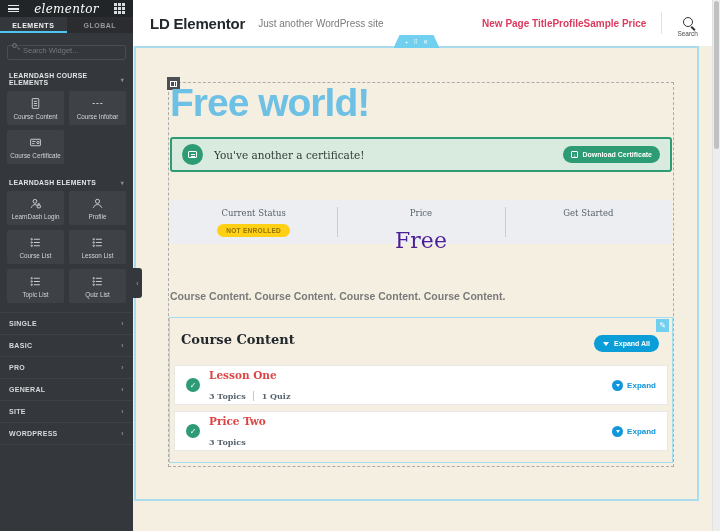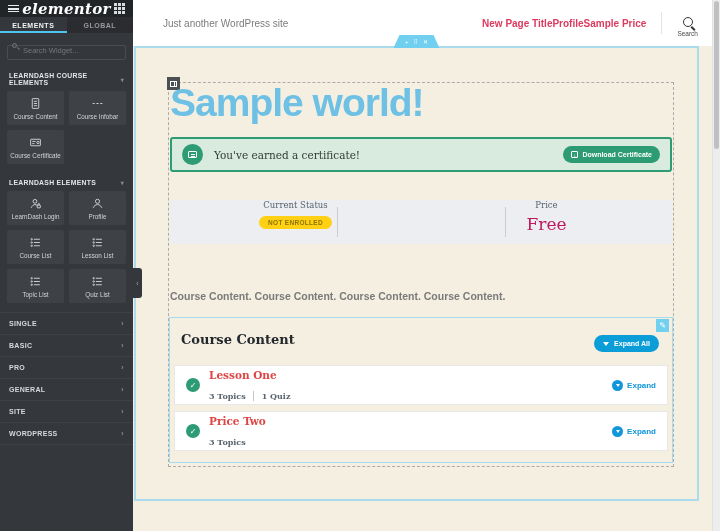--- a/index.html
+++ b/index.html
@@ -4,21 +4,21 @@
 <style>
   * { margin:0; padding:0; box-sizing:border-box; }
   body { width:720px; height:531px; overflow:hidden; font-family:"Liberation Sans",sans-serif; background:#fff; }
   .app { position:relative; width:720px; height:531px; overflow:hidden; }
 
   
   .panel { position:absolute; left:0; top:0; width:133px; height:531px; background:#34373C; z-index:5; }
   .panel-top { height:17px; background:#222528; display:flex; align-items:center; justify-content:space-between; padding:0 8px; }
   .burger { width:11px; height:7px; border-top:1.5px solid #E8E9EA; border-bottom:1.5px solid #E8E9EA; position:relative; }
   .burger:after { content:''; position:absolute; left:0; right:0; top:2px; height:1.5px; background:#E8E9EA; }
-  .logo { color:#fff; font-family:"DejaVu Serif",serif; font-style:italic; font-weight:bold; font-size:15px; letter-spacing:.3px; }
+  .logo { color:#fff; font-family:"DejaVu Serif",serif; font-style:italic; font-weight:normal; font-size:12px; letter-spacing:.3px; }
   .apps-icon { width:3px; height:3px; background:#DADBDC; box-shadow:4px 0 #DADBDC,8px 0 #DADBDC,0 4px #DADBDC,4px 4px #DADBDC,8px 4px #DADBDC,0 8px #DADBDC,4px 8px #DADBDC,8px 8px #DADBDC; margin-right:8px; margin-bottom:8px; }
   .panel-tabs { display:flex; height:16px; background:#2A2C30; }
   .ptab { flex:1; display:flex; align-items:center; justify-content:center; font-size:7px; font-weight:bold; letter-spacing:.5px; color:#95999D; }
   .ptab.active { background:#34373C; color:#F2F3F4; box-shadow:inset 0 -2px 0 #4EC5F1; }
   .search-wrap { margin:6px 7px 6px 7px; position:relative; }
   .search-input { width:100%; height:15px; background:#34373C; border:1px solid #4A4E53; border-radius:2px; color:#C8CACD; font-size:7.5px; padding:0 4px 4px 15px; outline:none; font-family:"Liberation Sans",sans-serif; }
   .search-input::placeholder { color:#74787D; }
   .mini-mag { position:absolute; left:5px; top:4px; width:5px; height:5px; border:1px solid #74787D; border-radius:50%; }
   .mini-mag:after { content:''; position:absolute; left:4px; top:4px; width:3px; height:1px; background:#74787D; transform:rotate(45deg); }
   .cat-head { display:flex; align-items:center; justify-content:space-between; padding:6px 9px 5px 9px; font-size:6.8px; font-weight:bold; letter-spacing:.3px; color:#E4E5E7; }
@@ -58,25 +58,25 @@
 
   .cert { position:absolute; left:37px; top:91px; width:502px; height:35px; background:#D9EADF; border:2px solid #2D9B73; border-radius:3px; display:flex; align-items:center; padding:0 10px; }
   .cert-circle { width:21px; height:21px; border-radius:50%; background:#2D9B73; display:flex; align-items:center; justify-content:center; }
   .cert-glyph { width:9px; height:7px; border:1px solid #fff; border-radius:1px; position:relative; }
   .cert-glyph:after { content:''; position:absolute; left:1.5px; top:2px; width:4px; height:1px; background:#fff; box-shadow:0 2px 0 #fff; }
   .cert-msg { margin-left:11px; font-family:"DejaVu Serif",serif; font-size:10.5px; color:#323C36; }
   .cert-btn { margin-left:auto; height:17px; border-radius:9px; background:#2D9B73; color:#fff; font-size:7px; font-weight:bold; display:flex; align-items:center; gap:4px; padding:0 8px; cursor:pointer; }
   .dl-icon { width:7px; height:7px; border:1px solid #fff; border-radius:1px; font-size:5.5px; line-height:6px; text-align:center; }
 
   .infobar { position:absolute; left:37px; top:154px; width:502px; height:44px; background:#ECEEF2; display:flex; }
-  .ib-col { flex:1; display:flex; flex-direction:column; align-items:center; font-family:"DejaVu Serif",serif; }
+  .ib-col { flex:1; display:flex; flex-direction:column; align-items:center; padding-top:8px; font-family:"DejaVu Serif",serif; }
   .ib-sep { position:absolute; top:7px; bottom:7px; width:1px; background:#C9CDD3; }
   .ib-label { font-size:8.5px; color:#59636C; }
   .badge { margin-top:6px; background:#FFD013; color:#8E7400; font-size:6.5px; font-weight:bold; letter-spacing:.3px; padding:3px 9px; border-radius:9px; font-family:"Liberation Sans",sans-serif; }
-  .price { margin-top:4px; font-size:17px; color:#be185d; }
+  .price { margin-top:10px; font-size:22px; color:#4c1d95; }
 
   .para { position:absolute; left:37px; width:503px; font-size:10.5px; line-height:15.5px; color:#7A7A7A; }
   .para1 { top:208px; } .para2 { top:243px;font-weight:bold; }
 
   .ccw { position:absolute; left:36px; top:271px; width:504px; height:146px; border:1px solid #A6DCF0; }
   .edit-handle { position:absolute; top:1px; right:3px; width:13px; height:13px; background:#71CFF0; display:flex; align-items:center; justify-content:center; color:#fff; font-size:8px; cursor:pointer; }
   .cc-head { position:absolute; left:11px; top:14px; font-family:"DejaVu Serif",serif; font-weight:bold; font-size:13px; color:#23282D; }
   .expand-all { position:absolute; right:13px; top:17px; height:17px; border-radius:9px; background:#0A9DD8; color:#fff; display:flex; align-items:center; gap:5px; padding:0 9px; font-size:7px; font-weight:bold; cursor:pointer; }
   .chev-dn { width:0; height:0; border-left:3px solid transparent; border-right:3px solid transparent; border-top:4px solid #fff; }
   .lesson { position:absolute; left:4px; right:4px; height:40px; background:#fff; border:1px solid #E8E8E6; display:flex; align-items:center; padding:0 11px; }
@@ -241,20 +241,21 @@
     </div>
 
     <div class="collapse-tab">
         <span>‹</span>
       </div>
   </aside>
 
   <main class="main">
 
     <header class="site-header">
+      <span class="site-title">LD Elementor</span>
       <span class="tagline">Just another WordPress site</span>
       <nav class="nav">
         <span>New Page Title</span>
         <span>Profile</span>
         <span>Sample Price</span>
       </nav>
       <span class="hdr-sep"></span>
       <div class="hdr-search">
         <span class="mag"></span>
         <span class="hdr-search-label">Search</span>
@@ -270,41 +271,44 @@
           <span>✕</span>
         </div>
       </div>
 
       <div class="column-outline">
         <div class="column-handle">
           <span class="col-icon"></span>
         </div>
       </div>
 
-      <h1 class="h1">Sample world!</h1>
+      <h1 class="h1">Free world!</h1>
 
       <div class="cert">
         <span class="cert-circle">
             <span class="cert-glyph"></span>
           </span>
-        <span class="cert-msg">You've earned a certificate!</span>
+        <span class="cert-msg">You've another a certificate!</span>
         <span class="cert-btn">
           <span class="dl-icon">↓</span>
           <span>Download Certificate</span>
         </span>
       </div>
 
       <div class="infobar">
         <div class="ib-col">
           <span class="ib-label">Current Status</span>
           <span class="badge">NOT ENROLLED</span>
         </div>
         <div class="ib-col">
           <span class="ib-label">Price</span>
           <span class="price">Free</span>
+        </div>
+        <div class="ib-col">
+          <span class="ib-label">Get Started</span>
         </div>
         <span class="ib-sep" style="left:33.33%"></span>
         <span class="ib-sep" style="left:66.66%"></span>
       </div>
 
       <p class="para para2">Course Content. Course Content. Course Content. Course Content.</p>
 
       <div class="ccw">
         <div class="edit-handle">
             <span>✎</span>

